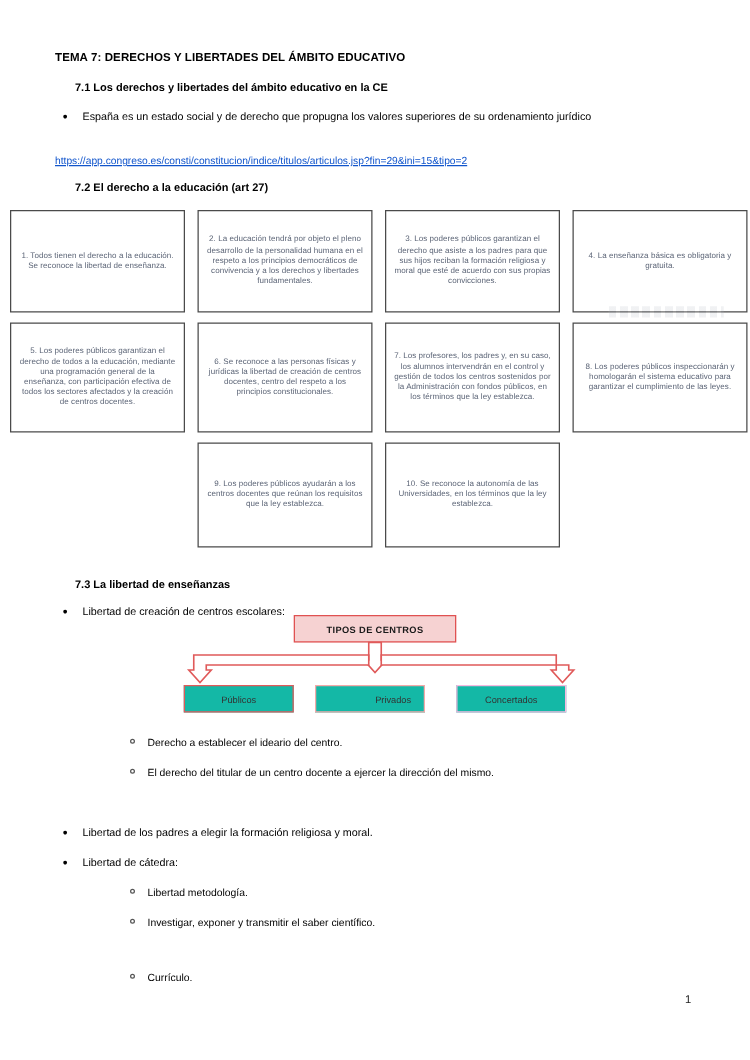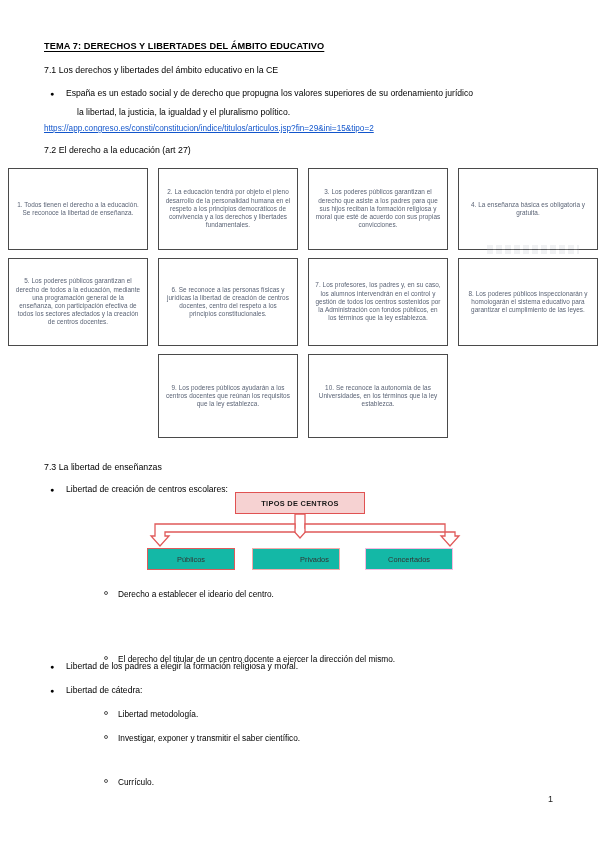--- a/index.html
+++ b/index.html
@@ -25,29 +25,28 @@
   }
 
   
   .doc-title {
     position: absolute;
     left: 44px;
     top: 41px;
     font-size: 9.2px;
     font-weight: bold;
     letter-spacing: 0.1px;
-    text-decoration: underline;
     text-underline-offset: 2px;
     white-space: nowrap;
   }
   .h-sub {
     position: absolute;
-    left: 44px;
+    left: 60px;
     font-size: 8.8px;
-    font-weight: normal;
+    font-weight: bold;
     white-space: nowrap;
   }
   #sec71 { top: 65px; }
   #sec72 { top: 145px; }
   #sec73 { top: 462px; }
 
   .bullet-l1 {
     position: absolute;
     left: 66px;
     font-size: 8.6px;
@@ -185,21 +184,20 @@
 
 <div class="page">
 
   <div class="doc-title">TEMA 7: DERECHOS Y LIBERTADES DEL ÁMBITO EDUCATIVO</div>
 
   <div class="h-sub" id="sec71">7.1 Los derechos y libertades del ámbito educativo en la CE</div>
 
   <div class="bullet-l1" style="top:88px; width:500px;">
     <span class="dot">●</span>
     <span class="txt">España es un estado social y de derecho que propugna los valores superiores de su ordenamiento jurídico</span>
-    <span class="txt indented" style="margin-top:8px;">la libertad, la justicia, la igualdad y el pluralismo político.</span>
   </div>
 
   <a class="link" href="#">https://app.congreso.es/consti/constitucion/indice/titulos/articulos.jsp?fin=29&amp;ini=15&amp;tipo=2</a>
 
   <div class="h-sub" id="sec72">7.2 El derecho a la educación (art 27)</div>
 
   <div class="art-grid">
 
     <div class="art-row" style="height:82px;">
       <div class="art-box" style="left:0px;   width:140px; height:82px;">
@@ -268,21 +266,21 @@
   </div>
 
   <div class="node leaf" id="node-publicos">Públicos</div>
   <div class="node leaf" id="node-privados">Privados</div>
   <div class="node leaf" id="node-concertados">Concertados</div>
 
   <div class="bullet-l2" style="top:589px;">
     <span class="ring"></span>
     <span>Derecho a establecer el ideario del centro.</span>
   </div>
-  <div class="bullet-l2" style="top:613px;margin-top:41px;">
+  <div class="bullet-l2" style="top:613px;">
     <span class="ring"></span>
     <span>El derecho del titular de un centro docente a ejercer la dirección del mismo.</span>
   </div>
 
   <div class="bullet-l1" style="top:661px;">
     <span class="dot">●</span>
     <span class="txt">Libertad de los padres a elegir la formación religiosa y moral.</span>
   </div>
 
   <div class="bullet-l1" style="top:685px;">

